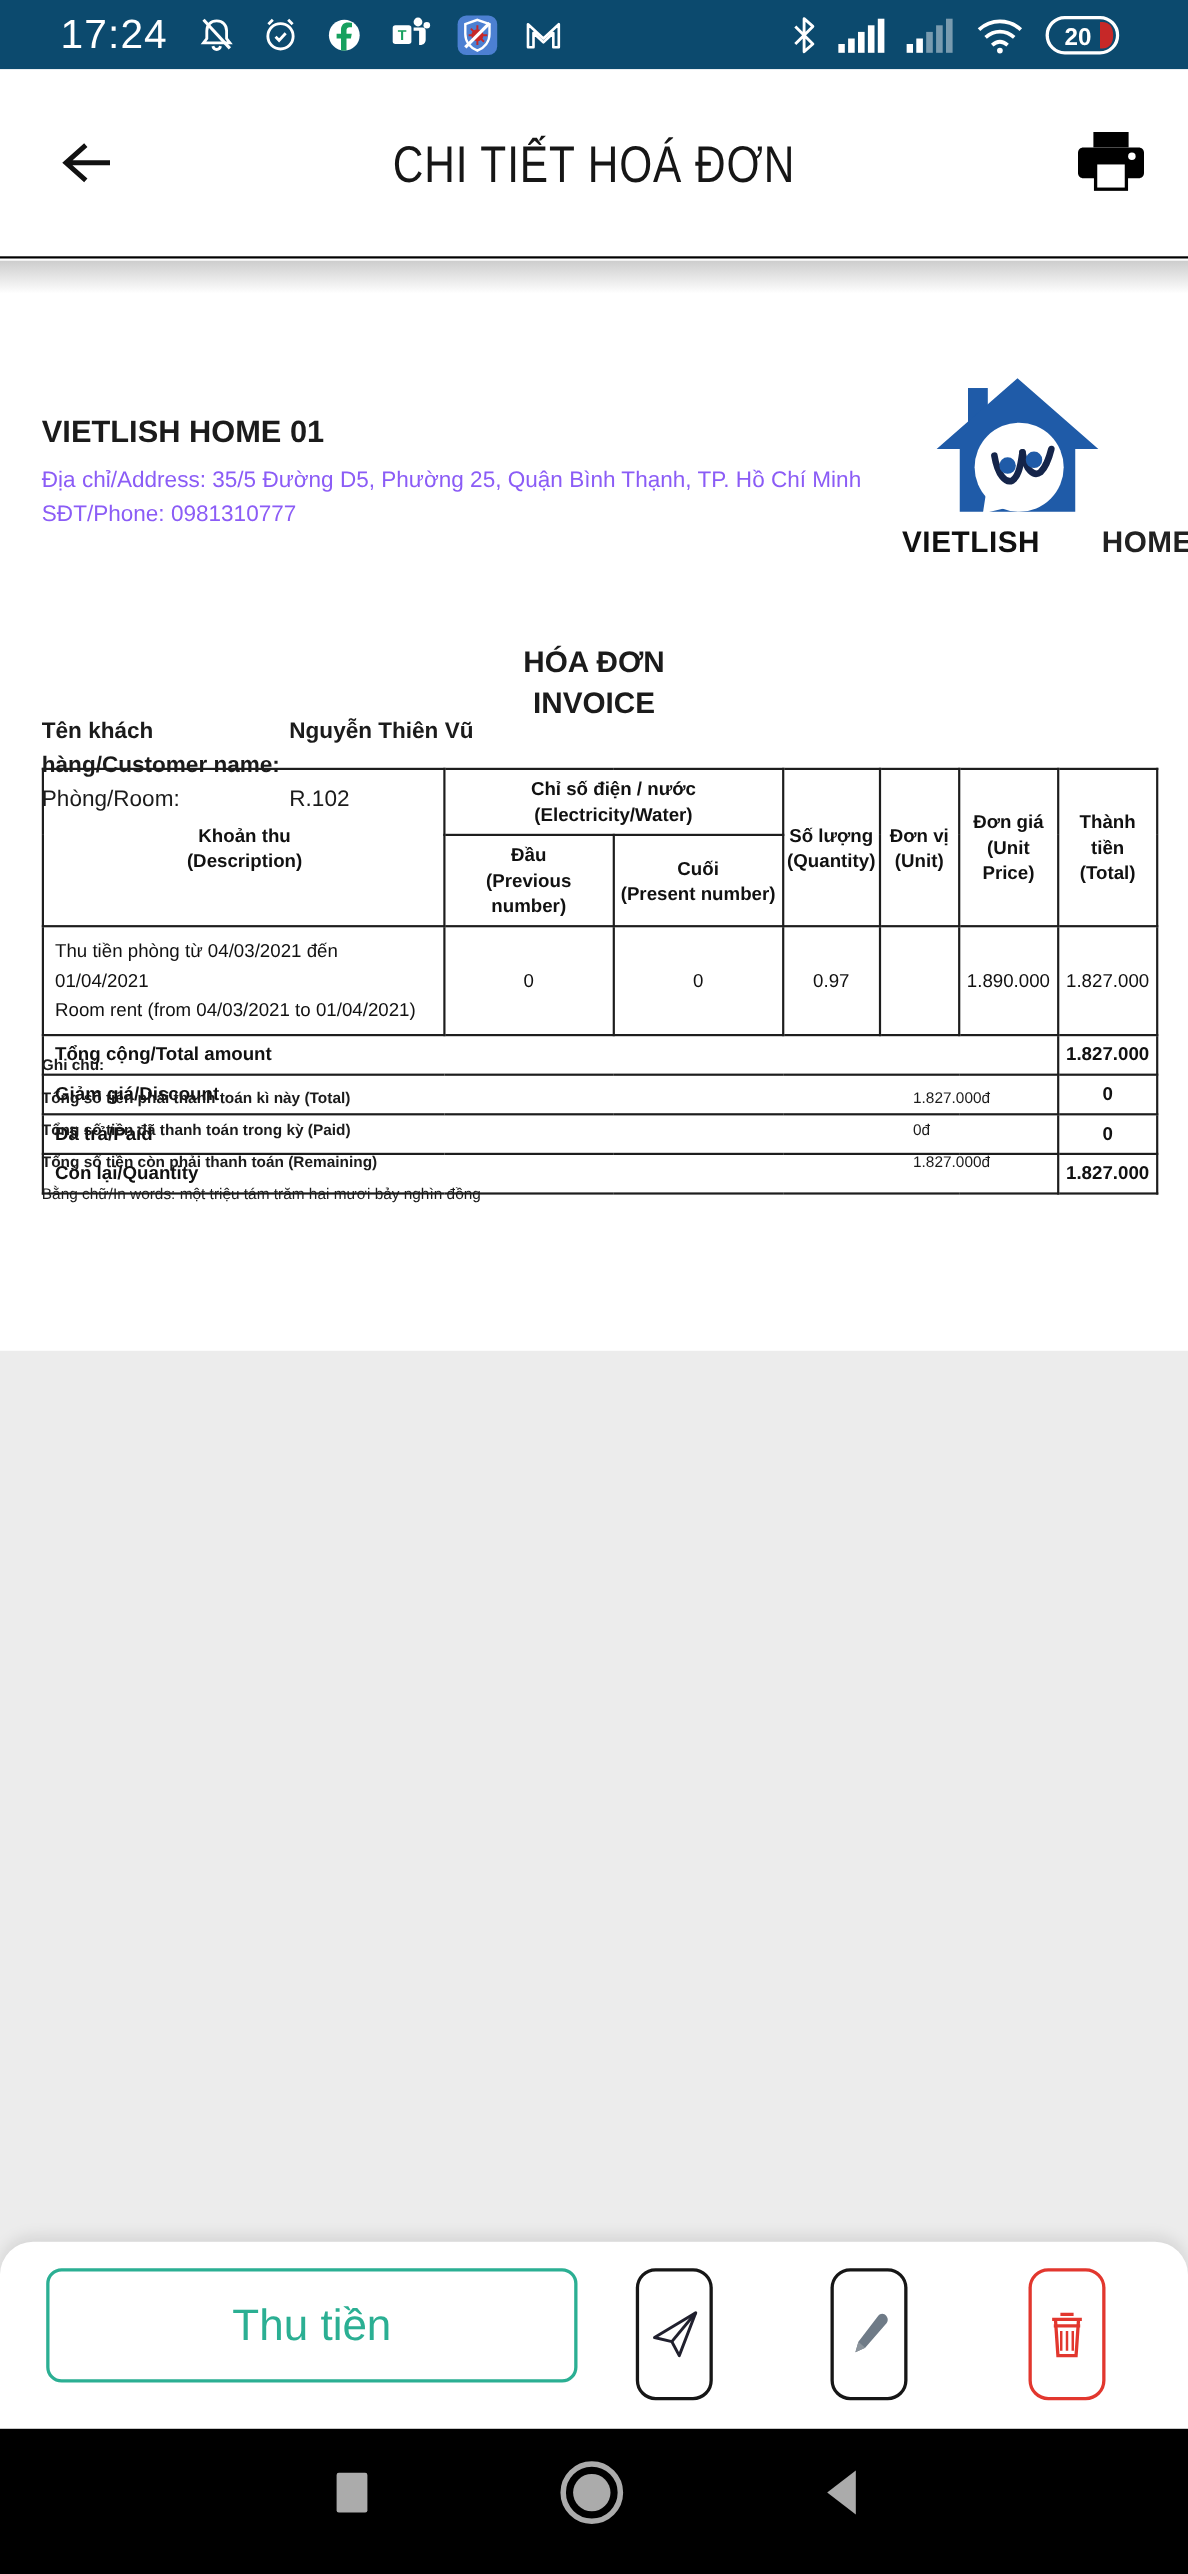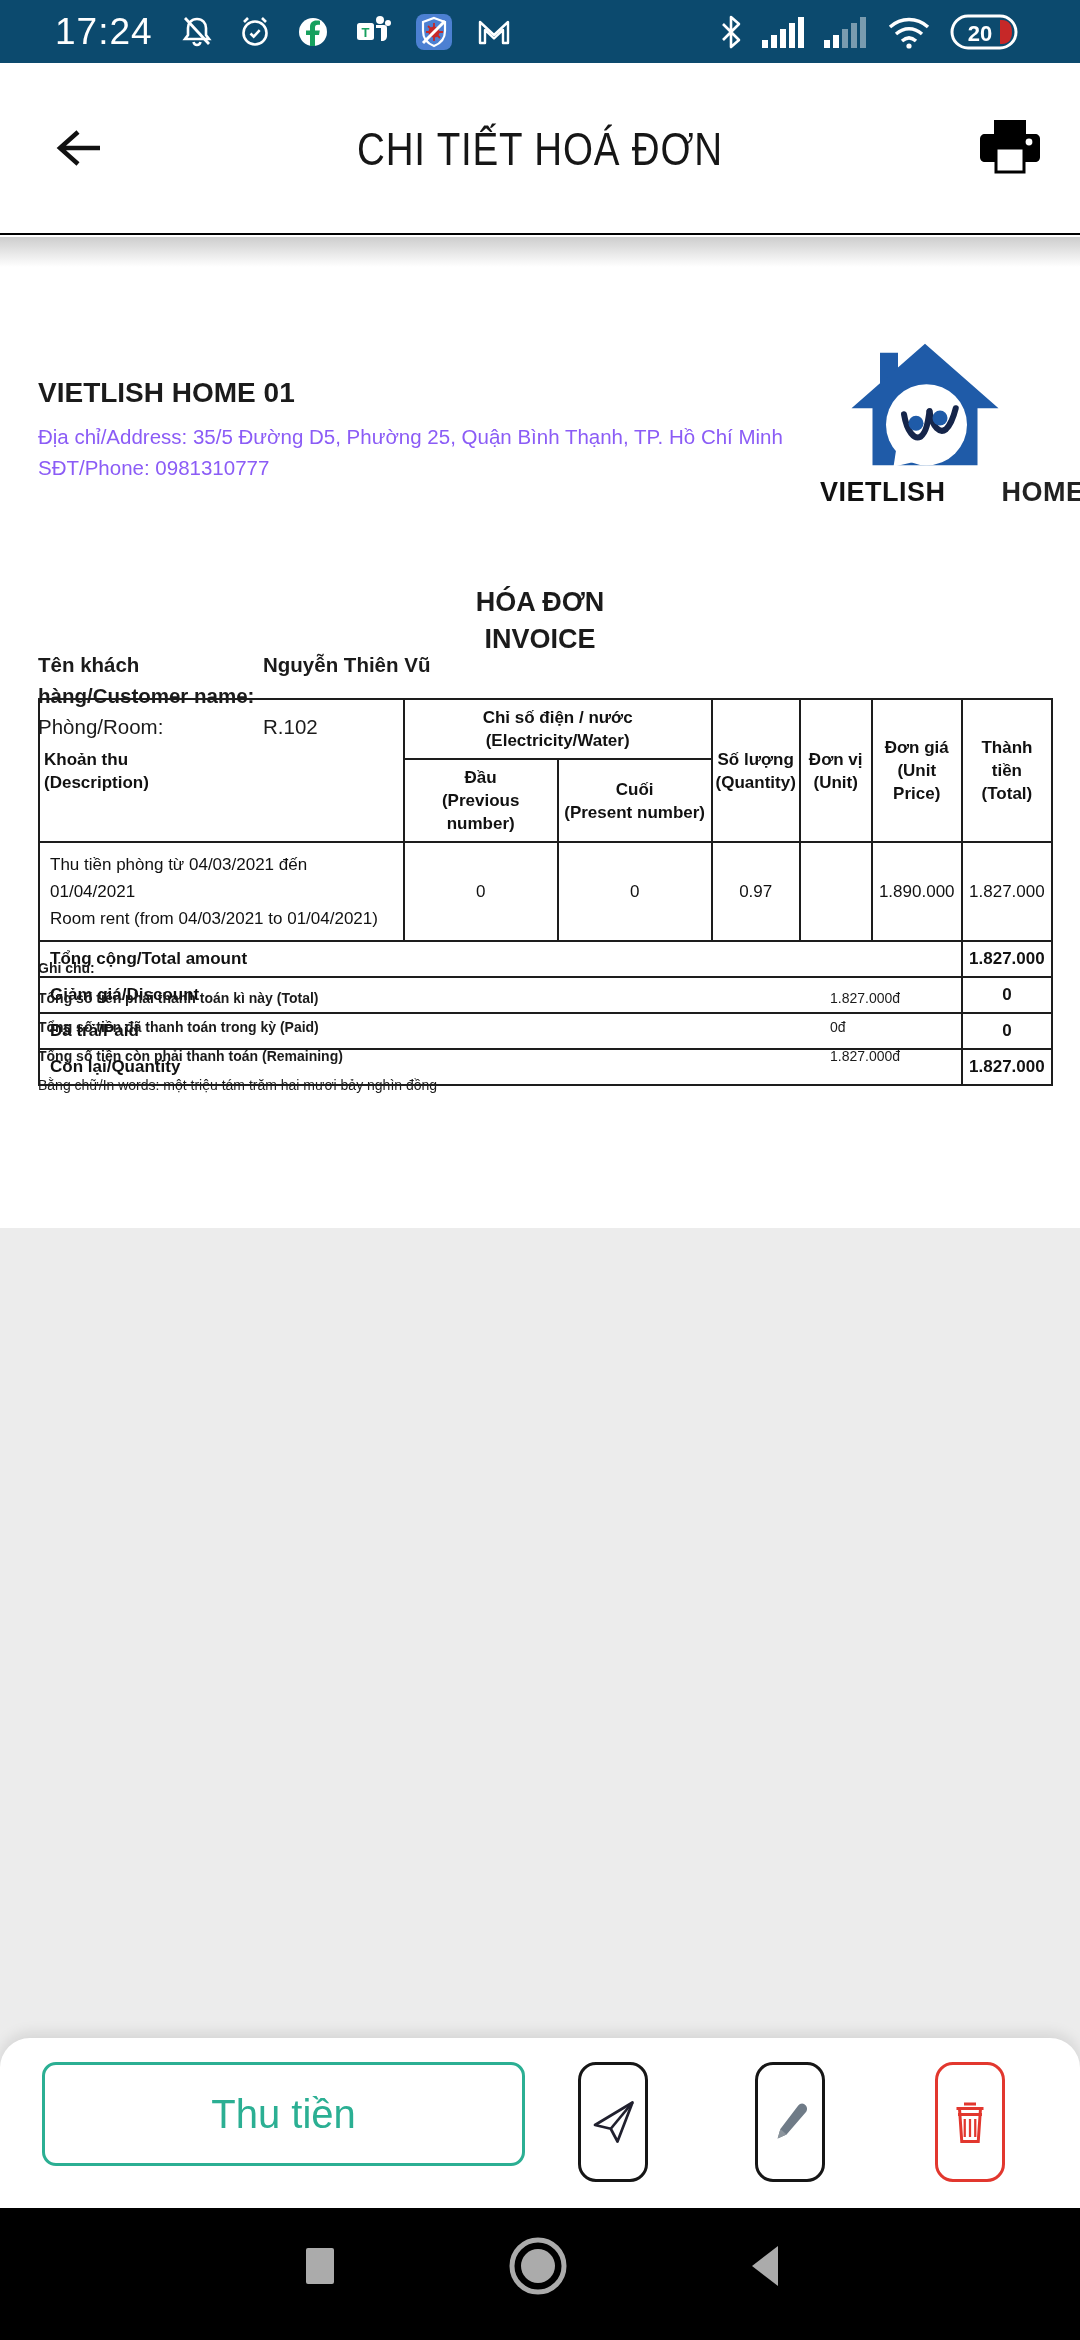--- a/index.html
+++ b/index.html
@@ -41,21 +41,21 @@
   .cust-row { display:flex; line-height:31px; }
   .cust-label { width:225px; }
   .cust-row.b { font-weight:700; }
   .cust-value { margin-left:0; }
 
   
   table.inv { position:absolute; left:38px; top:431px; width:1015px; border-collapse:collapse;
     font-size:17px; color:#111; }
   table.inv td { border:2px solid #1d1d1d; vertical-align:middle; }
   td.hd { text-align:center; font-weight:700; line-height:23px; padding:6px 2px; }
-  td.desc-h { text-align:left; padding-left:4px; }
+  td.desc-h { text-align:center; padding-left:4px; }
   td.cell { text-align:center; padding:6px 2px; line-height:25px; }
   td.cell-desc { text-align:left; padding:8px 10px; line-height:27px; }
   td.sum-label { text-align:left; font-weight:700; padding:7px 10px; }
   td.sum-value { text-align:center; font-weight:700; padding:7px 2px; }
 
   
   .notes { position:absolute; left:38px; top:693px; width:1015px; font-size:14px; }
   .notes-heading { font-weight:700; margin-bottom:8px; }
   .note-line { position:relative; line-height:29px; }
   .note-label { font-weight:700; }

